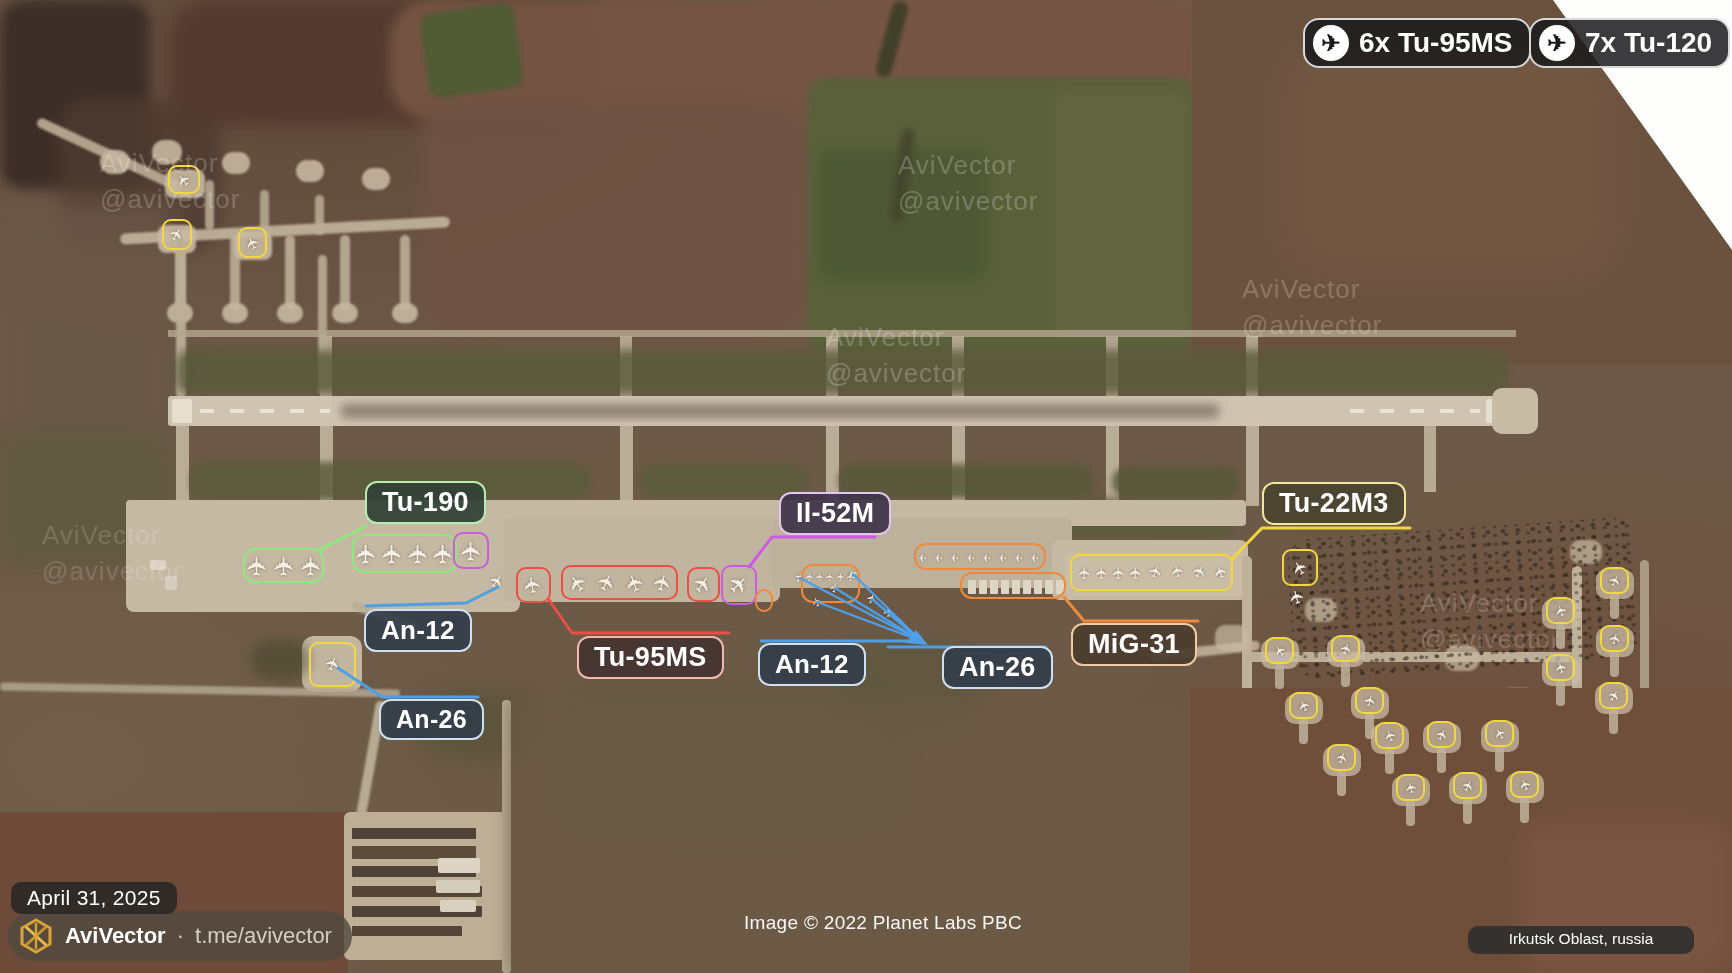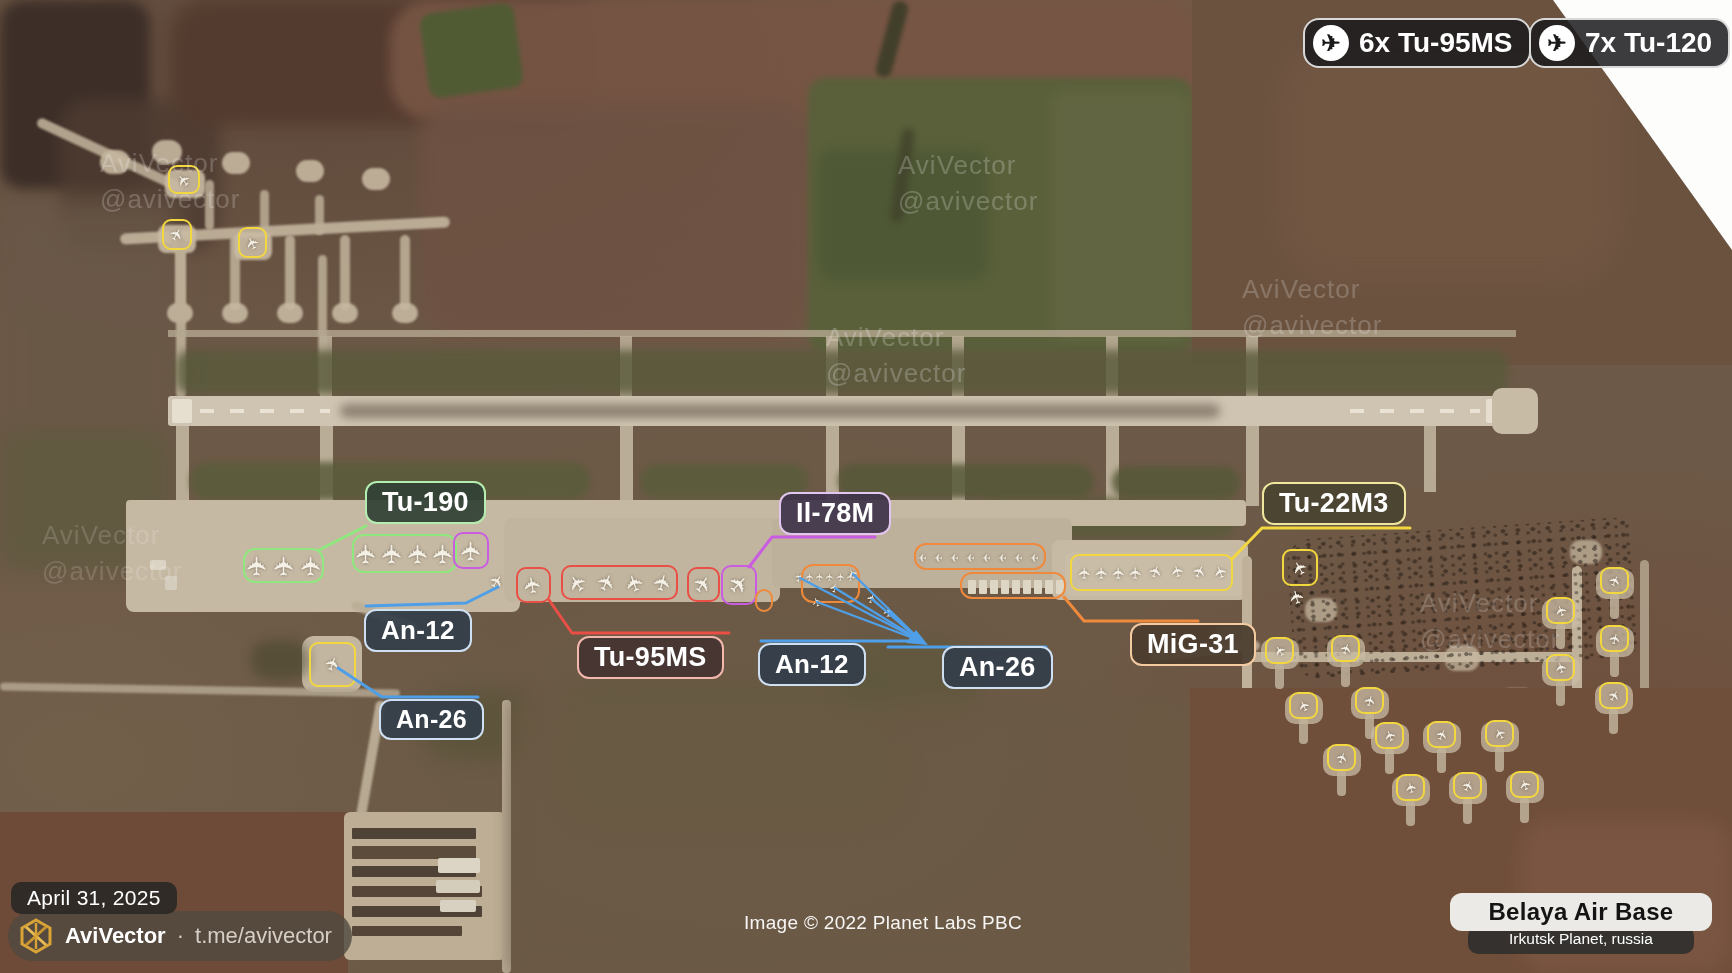--- a/index.html
+++ b/index.html
@@ -29,21 +29,21 @@
   .lab{position:absolute;display:inline-flex;align-items:center;justify-content:center;
     padding:4px 15px;border-radius:12px;border:2px solid;font-size:27px;font-weight:600;
     color:#fff;letter-spacing:.3px;white-space:nowrap;z-index:30;}
   #lab-tu160{left:365px;top:481px;background:rgba(50,66,54,.93);border-color:#b5edb0;}
   #lab-il78m{left:779px;top:492px;background:rgba(64,52,74,.93);border-color:#e3c6ef;}
   #lab-tu22m3{left:1262px;top:482px;background:rgba(72,68,48,.93);border-color:#efe79e;}
   #lab-an12l{left:364px;top:609px;background:rgba(52,62,74,.93);border-color:#cfe0f2;font-size:26px;}
   #lab-tu95ms{left:577px;top:636px;background:rgba(70,52,48,.93);border-color:#f2b7ad;}
   #lab-an12m{left:758px;top:643px;background:rgba(52,62,74,.93);border-color:#cfe0f2;font-size:26px;}
   #lab-an26m{left:942px;top:646px;background:rgba(52,62,74,.93);border-color:#cfe0f2;}
-  #lab-mig31{left:1130px;top:623px;background:rgba(74,60,46,.93);border-color:#f4cba0;}
+  #lab-mig31{left:1071px;top:623px;background:rgba(74,60,46,.93);border-color:#f4cba0;}
   #lab-an26l{left:379px;top:699px;background:rgba(52,62,74,.93);border-color:#cfe0f2;font-size:25px;}
   .badge{position:absolute;top:18px;display:flex;align-items:center;gap:10px;
     background:rgba(26,26,28,.85);border:2px solid #d8d8d8;border-radius:16px;
     padding:5px 16px 5px 8px;color:#fff;font-size:28px;font-weight:600;z-index:40;}
   #badge1{left:1303px;} #badge2{left:1529px;}
   .bicon{width:36px;height:36px;border-radius:50%;background:#fff;color:#1a1a1a;
     display:flex;align-items:center;justify-content:center;font-size:23px;}
   #date-badge{position:absolute;left:11px;top:882px;background:rgba(42,40,38,.9);color:#fff;
     font-size:21px;padding:4px 16px;border-radius:10px;z-index:41;letter-spacing:.3px;}
   #brand-pill{position:absolute;left:8px;top:911px;display:flex;align-items:center;gap:11px;
@@ -82,21 +82,21 @@
         <polyline points="921,641 835,588"></polyline>
           <polyline points="921,641 853,574"></polyline>
         <polyline points="921,641 872,599"></polyline>
           <polyline points="921,641 890,613"></polyline>
       </g>
       <polygon points="916,630 928,645 906,643" fill="#4f9fe8" stroke="none"></polygon>
     </g>
   </svg>
 
   <div class="lab" id="lab-tu160">Tu-190</div>
-  <div class="lab" id="lab-il78m">Il-78M</div>
+  <div class="lab" id="lab-il78m">Il-52M</div>
   <div class="lab" id="lab-tu22m3">Tu-22M3</div>
   <div class="lab" id="lab-an12l">An-12</div>
   <div class="lab" id="lab-tu95ms">Tu-95MS</div>
   <div class="lab" id="lab-an12m">An-12</div>
   <div class="lab" id="lab-an26m">An-26</div>
   <div class="lab" id="lab-mig31">MiG-31</div>
   <div class="lab" id="lab-an26l">An-26</div>
 
   <div class="badge" id="badge1">
     <span class="bicon">
@@ -118,22 +118,21 @@
       <line x1="8" y1="9" x2="28" y2="27" stroke="#e8bb55" stroke-width="3"></line>
       <line x1="28" y1="9" x2="8" y2="27" stroke="#c9952e" stroke-width="3"></line>
       <line x1="18" y1="5" x2="18" y2="31" stroke="#d9a437" stroke-width="2.4"></line>
     </svg>
     <span class="brand">AviVector</span>
     <span class="sep">·</span>
     <span class="handle">t.me/avivector</span>
   </div>
 
   <div id="credit">Image © 2022 Planet Labs PBC</div>
-  <div id="base-pill">Belaya Air Base</div>
-  <div id="base-bar">Irkutsk Planet, russia</div>
+  <div id="base-bar">Irkutsk Oblast, russia</div>
 <div class="tp" style="left: 0px; top: 0px; width: 150px; height: 190px; background: rgb(61, 47, 40); border-radius: 24px; opacity: 1; filter: blur(6px); transform: none; z-index: 2;"></div>
     <div class="tp" style="left: 60px; top: 100px; width: 160px; height: 150px; background: rgb(78, 59, 49); border-radius: 30px; opacity: 0.85; filter: blur(8px); transform: none; z-index: 2;"></div>
     <div class="tp" style="left: 170px; top: 0px; width: 430px; height: 125px; background: rgb(83, 58, 46); border-radius: 36px; opacity: 0.9; filter: blur(8px); transform: none; z-index: 2;"></div>
     <div class="tp" style="left: 390px; top: 0px; width: 810px; height: 120px; background: rgb(119, 85, 68); border-radius: 40px; opacity: 0.95; filter: blur(6px); transform: none; z-index: 2;"></div>
     <div class="tp" style="left: 420px; top: 100px; width: 390px; height: 240px; background: rgb(110, 82, 67); border-radius: 40px; opacity: 0.9; filter: blur(8px); transform: none; z-index: 2;"></div>
     <div class="tp" style="left: 424px; top: 8px; width: 95px; height: 85px; background: rgb(77, 92, 51); border-radius: 12px; opacity: 0.9; filter: blur(2px); transform: rotate(-8deg); z-index: 2;"></div>
     <div class="tp" style="left: 808px; top: 78px; width: 385px; height: 275px; background: rgb(89, 96, 58); border-radius: 18px; opacity: 1; filter: blur(3px); transform: none; z-index: 2;"></div>
     <div class="tp" style="left: 818px; top: 150px; width: 170px; height: 130px; background: rgb(76, 87, 52); border-radius: 14px; opacity: 0.8; filter: blur(6px); transform: none; z-index: 2;"></div>
     <div class="tp" style="left: 1050px; top: 90px; width: 140px; height: 250px; background: rgb(101, 104, 68); border-radius: 14px; opacity: 0.7; filter: blur(6px); transform: none; z-index: 2;"></div>
     <div class="tp" style="left: 1192px; top: 0px; width: 540px; height: 365px; background: rgb(107, 82, 63); border-radius: 0px; opacity: 1; filter: none; transform: none; z-index: 2;"></div>

